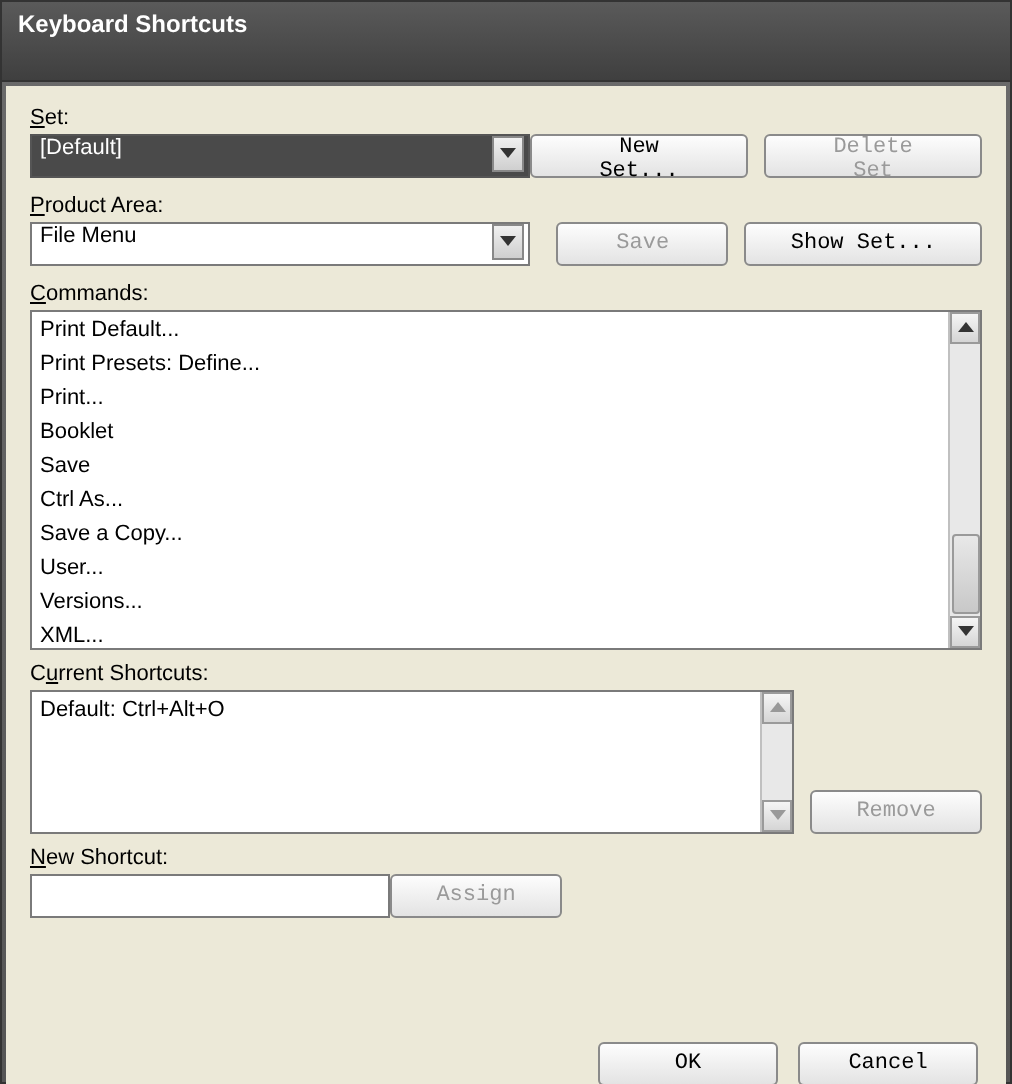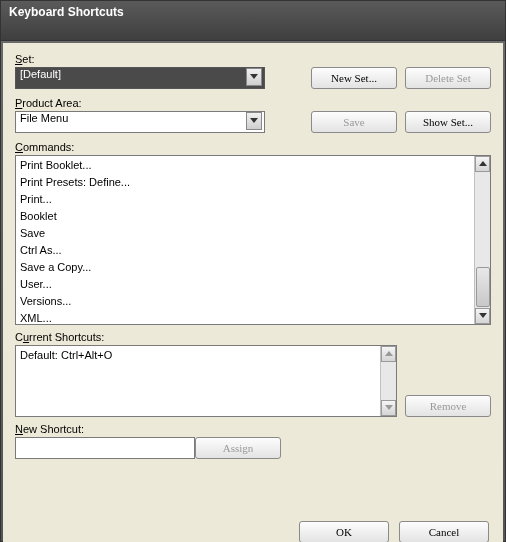--- a/index.html
+++ b/index.html
@@ -43,22 +43,22 @@
   .row { display: flex; gap: 0; align-items: flex-end; margin-bottom: 8px; }
   .col { display: flex; flex-direction: column; }
   .set-col { flex: 1; }
   .btn {
     height: 22px;
     min-width: 86px;
     background: linear-gradient(#fdfdfd, #e3e3e3);
     border: 1px solid #8a8a8a;
     border-radius: 3px;
     font-size: 11px;
-    font-family: Liberation Serif, serif;
-    padding: 0 8px;
+    font-family: Liberation Mono, monospace;
+    padding: 0 22px;
     cursor: pointer;
   }
   .btn:disabled {
     color: #9a9a9a;
     cursor: default;
   }
   .select {
     height: 22px;
     border: 1px solid #7a7a7a;
     background: #fff;
@@ -181,21 +181,21 @@
       <div class="right-stack" style="flex-direction:row; gap:8px;">
         <button class="btn" disabled="">Save</button>
         <button class="btn">Show Set...</button>
       </div>
     </div>
 
     <div class="commands-row">
       <span class="label"><span class="underline-letter">C</span>ommands:</span>
       <div class="listbox commands-box">
         <div class="list-items" id="commands-list">
-            <div class="list-item">Print Booklet...</div>
+            <div class="list-item">Print Default...</div>
             <div class="list-item">Print Presets: Define...</div>
             <div class="list-item">Print...</div>
             <div class="list-item">Booklet</div>
             <div class="list-item">Save</div>
             <div class="list-item">Ctrl As...</div>
             <div class="list-item">Save a Copy...</div>
             <div class="list-item">User...</div>
             <div class="list-item">Versions...</div>
             <div class="list-item">XML...</div>
           </div>

